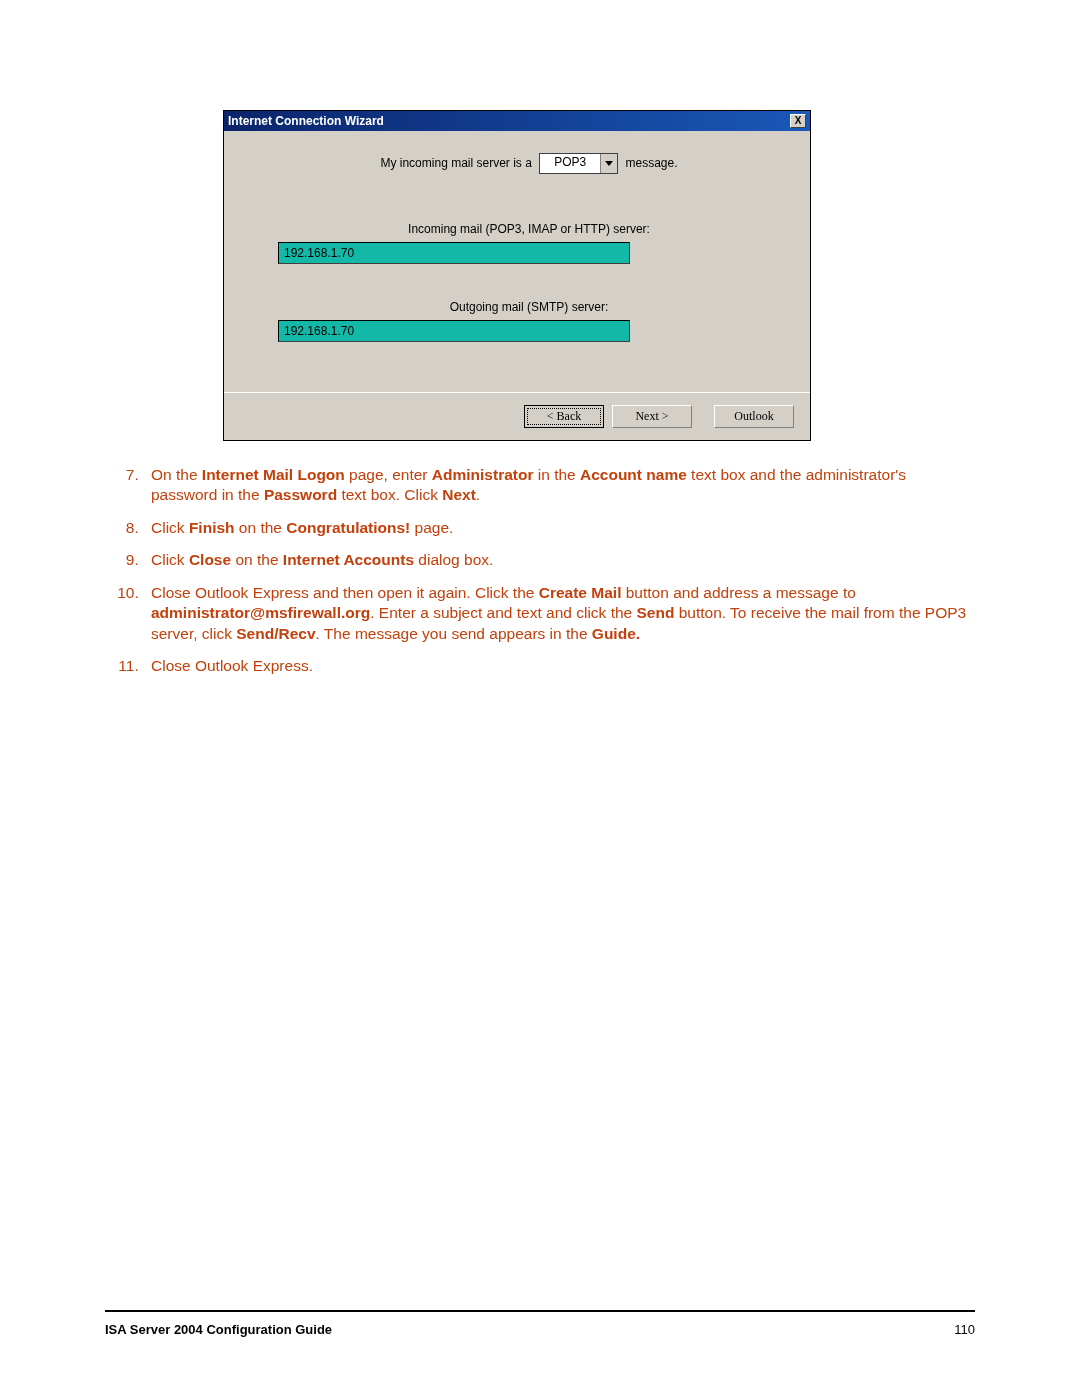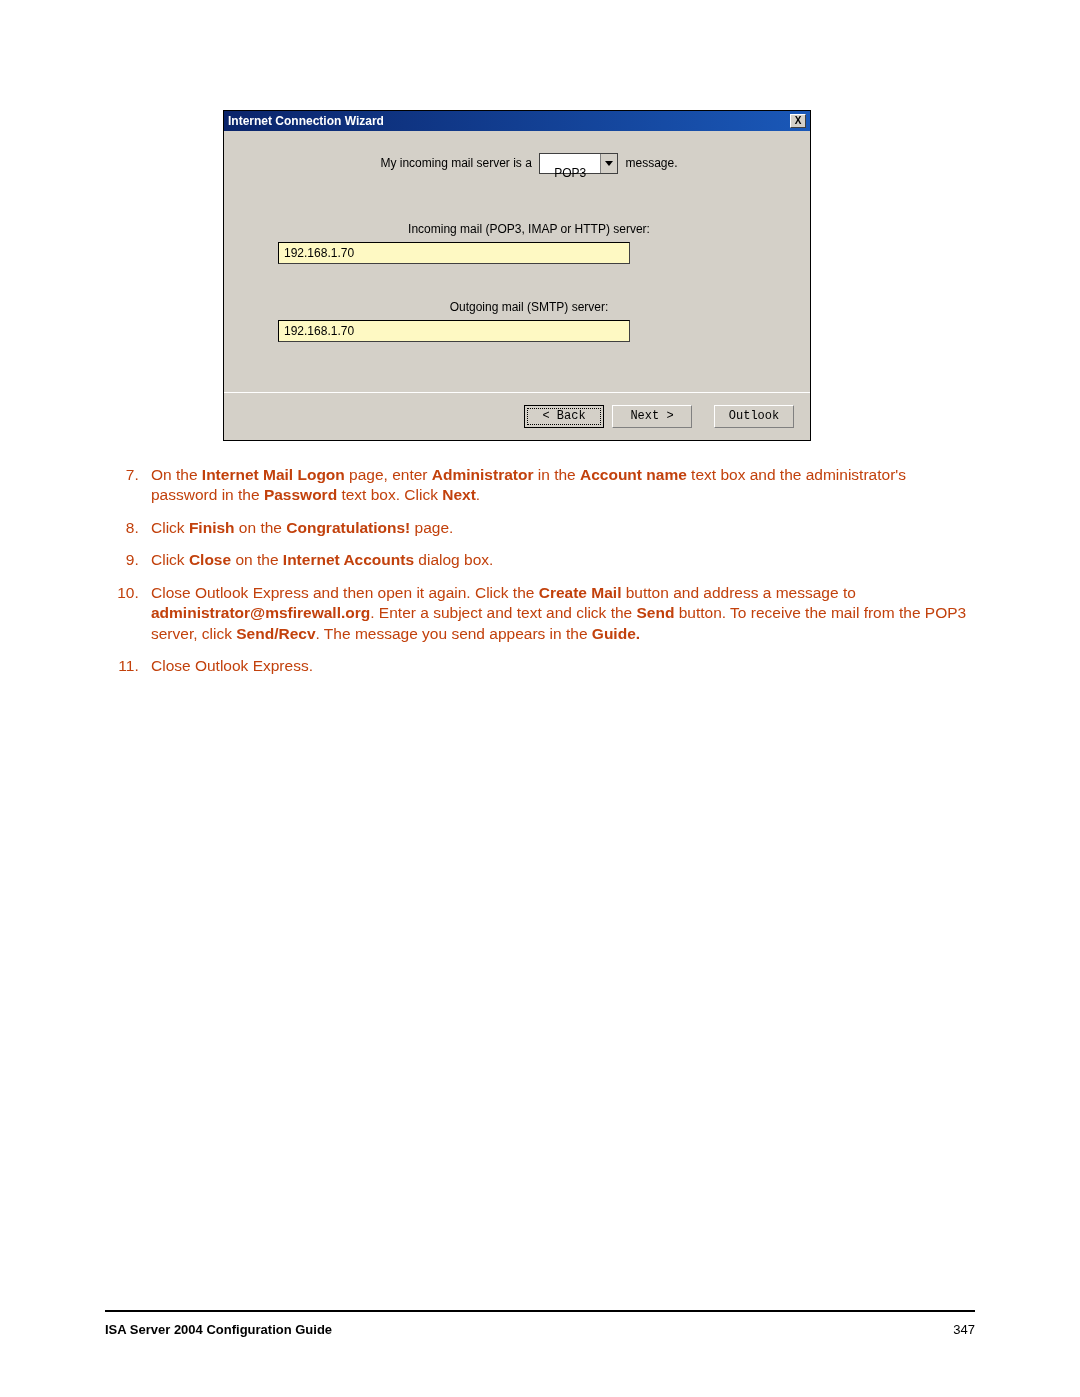--- a/index.html
+++ b/index.html
@@ -83,21 +83,21 @@
     display: inline-flex;
     align-items: stretch;
     border: 1px solid #404040;
     background: #fff;
     height: 19px;
     vertical-align: middle;
     margin: 0 4px;
   }
   .select-text {
     min-width: 48px;
-    padding: 12px 6px;
+    padding: 1px 6px;
     font-size: 12px;
   }
   .select-arrow {
     width: 16px;
     background: #d4d0c8;
     border-left: 1px solid #808080;
     display: flex;
     align-items: center;
     justify-content: center;
   }
@@ -105,21 +105,21 @@
     content: "";
     border-left: 4px solid transparent;
     border-right: 4px solid transparent;
     border-top: 5px solid #000;
   }
   .input-box {
     width: 340px;
     border: 1px solid #404040;
     border-top-color: #000;
     border-left-color: #000;
-    background: #fef9c3;
+    background: #14b8a6;
     padding: 2px 5px;
     font-size: 12px;
     height: 16px;
     box-sizing: content-box;
     font-family: Tahoma, Arial, sans-serif;
   }
   .spacer-lg { height: 42px; }
   .spacer-md { height: 26px; }
   .spacer-sm { height: 10px; }
   .button-bar {
@@ -130,21 +130,21 @@
     gap: 8px;
   }
   .wiz-btn {
     width: 80px;
     height: 23px;
     background: #d4d0c8;
     border: 1px solid #808080;
     border-top-color: #fff;
     border-left-color: #fff;
     font-size: 12px;
-    font-family: Liberation Mono, monospace;
+    font-family: Liberation Serif, serif;
     text-align: center;
     line-height: 20px;
     box-sizing: border-box;
   }
   .wiz-btn.focused {
     outline: 1px dotted #000;
     outline-offset: -4px;
     border: 1px solid #000;
   }
   .btn-gap-wide { margin-left: 14px; }
@@ -224,16 +224,16 @@
     <li>Click <b>Finish</b> on the <b>Congratulations!</b> page.</li>
     <li>Click <b>Close</b> on the <b>Internet Accounts</b> dialog box.</li>
     <li>Close Outlook Express and then open it again. Click the <b>Create Mail</b> button and address a message to <b>administrator@msfirewall.org</b>. Enter a subject and text and click the <b>Send</b> button. To receive the mail from the POP3 server, click <b>Send/Recv</b>. The message you send appears in the <b>Guide.</b></li>
     <li>Close Outlook Express.</li>
   </ol>
 
   <div class="footer">
     <div class="footer-rule"></div>
     <div class="footer-row">
       <span class="footer-left">ISA Server 2004 Configuration Guide</span>
-      <span>347</span>
+      <span>110</span>
     </div>
   </div>
 </div>
 
 </body></html>

